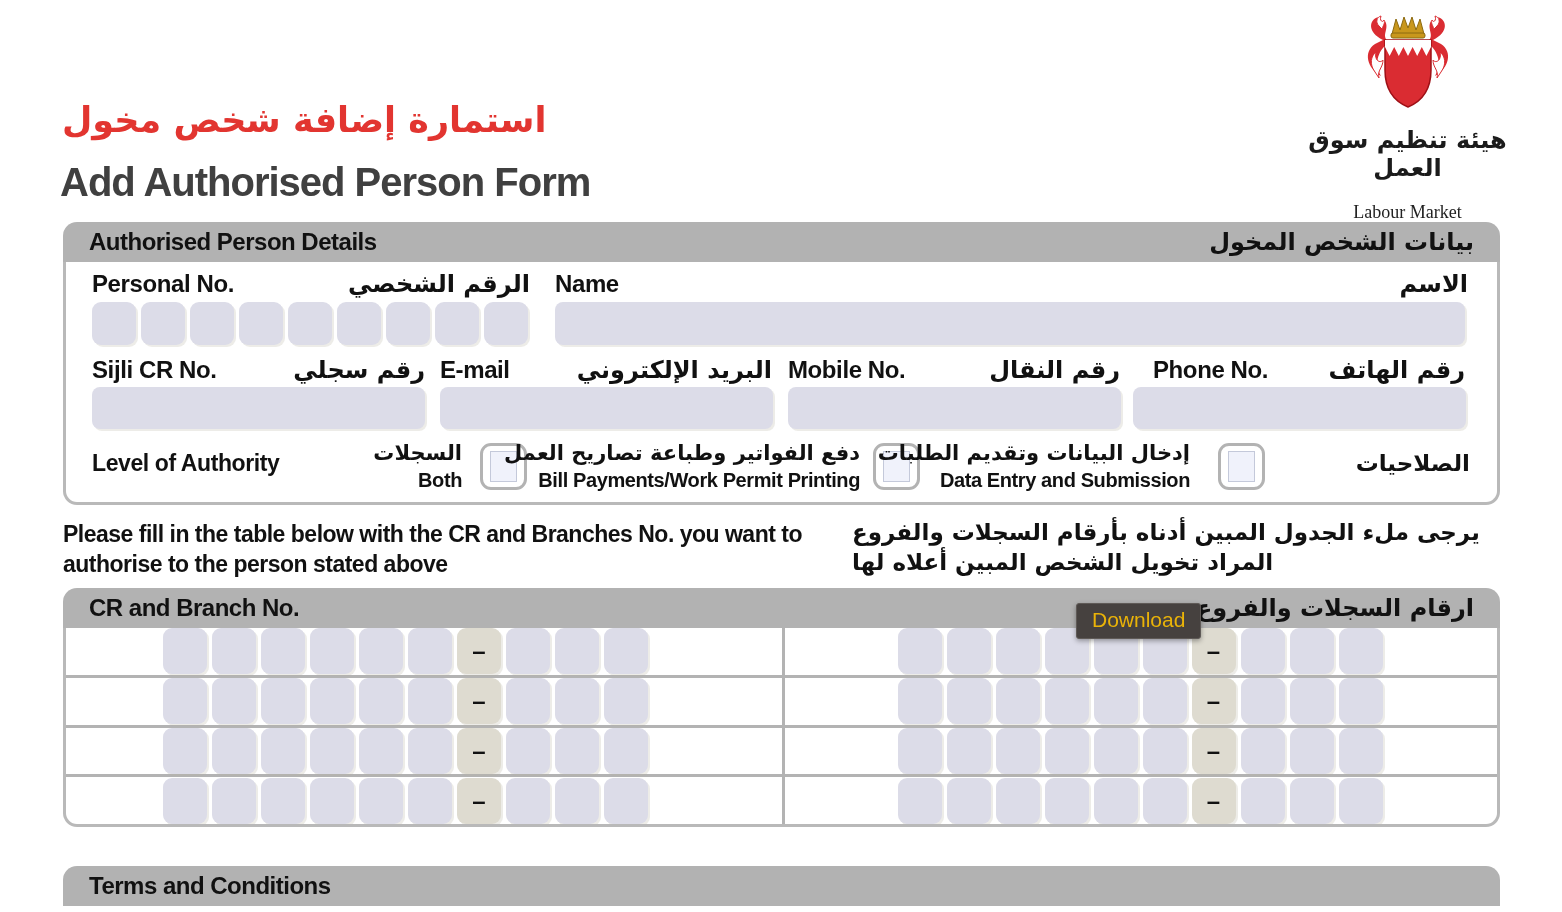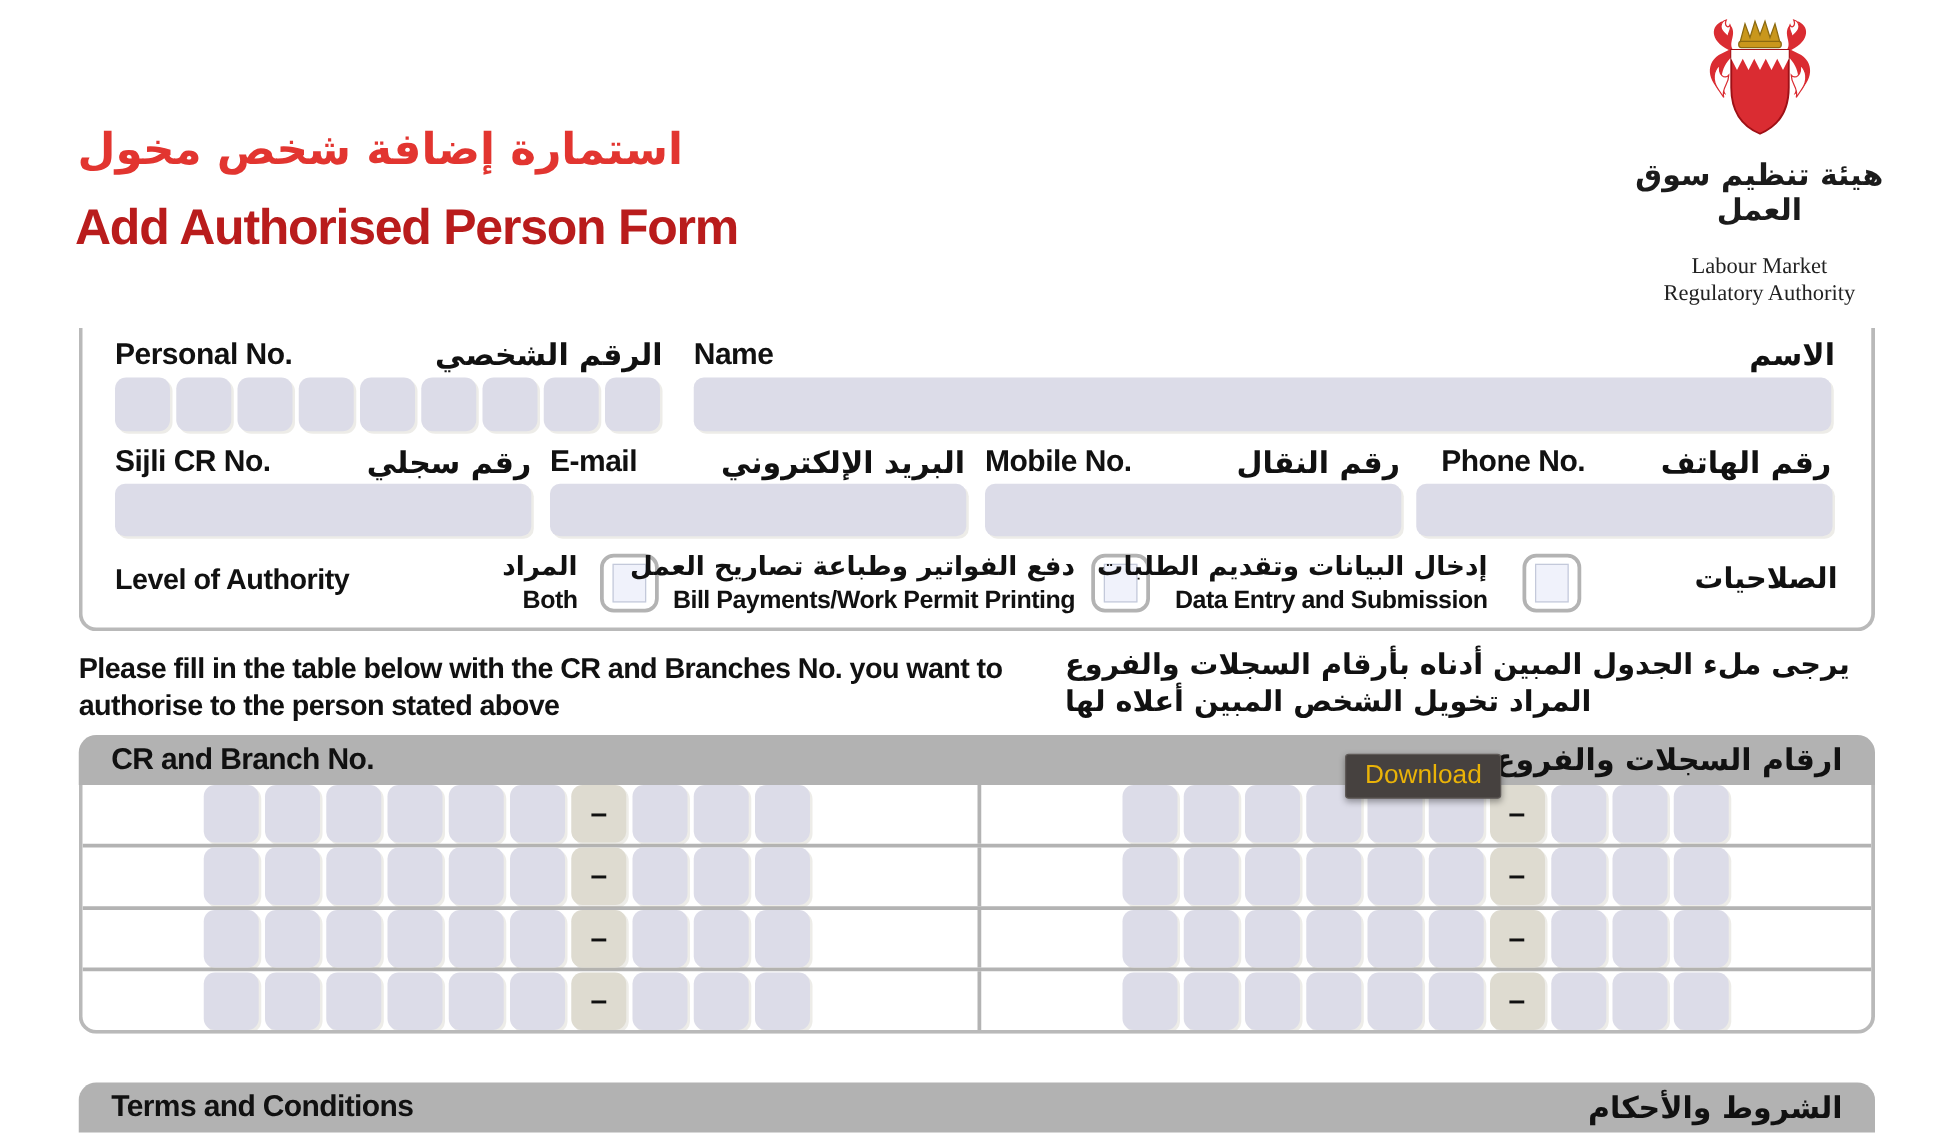--- a/index.html
+++ b/index.html
@@ -10,21 +10,21 @@
   }
   .ar { direction:rtl; unicode-bidi:isolate; font-family:"DejaVu Sans", sans-serif; }
 
   
   .title-ar {
     position:absolute; left:62px; top:100px; font-size:35px; font-weight:bold;
     color:#e23530; letter-spacing:0;
   }
   .title-en {
     position:absolute; left:60px; top:160px; font-size:40px; font-weight:bold;
-    color:#b91c1c; letter-spacing:-1px;
+    color:#404040; letter-spacing:-1px;
   }
   .logo {
     position:absolute; left:1305px; top:12px; width:205px; text-align:center;
   }
   .logo svg { display:block; margin:0 auto; }
   .logo-ar { font-size:24px; font-weight:bold; color:#1b1b1b; margin-top:2px; letter-spacing:-1px; }
   .logo-en { font-family:"Liberation Serif", serif; font-size:18px; line-height:22px; color:#222; margin-top:19px; }
 
   
   .section { position:absolute; left:63px; width:1437px; }
@@ -126,20 +126,24 @@
   </span>
   <div class="logo-ar ar">هيئة تنظيم سوق العمل</div>
   <div class="logo-en">
     <div>Labour Market</div>
     <div>Regulatory Authority</div>
   </div>
 </div>
 
 <div class="section" id="details">
   <div class="sec-body"></div>
+  <div class="sec-header">
+    <span class="sec-h-en">Authorised Person Details</span>
+    <span class="sec-h-ar ar">بيانات الشخص المخول</span>
+  </div>
 
   <div class="f-label" style="left:29px; top:48px;">Personal No.</div>
   <div class="f-label ar" style="left:260px; top:48px; width:207px; text-align:right;">الرقم الشخصي</div>
   <div class="f-label" style="left:492px; top:48px;">Name</div>
   <div class="f-label ar" style="right:32px; top:48px;">الاسم</div>
 
   <div class="boxes-row" style="left:29px; top:80px;">
       <div class="digit-box pn"></div>
       <div class="digit-box pn"></div>
       <div class="digit-box pn"></div>
@@ -162,21 +166,21 @@
   <div class="f-label ar" style="right:35px; top:134px;">رقم الهاتف</div>
 
   <div class="field-fill" style="left:29px;  top:165px; width:333px; height:42px;"></div>
   <div class="field-fill" style="left:377px; top:165px; width:333px; height:42px;"></div>
   <div class="field-fill" style="left:725px; top:165px; width:333px; height:42px;"></div>
   <div class="field-fill" style="left:1070px;top:165px; width:333px; height:42px;"></div>
 
   <div class="f-label" style="left:29px; top:228px; font-size:23px;">Level of Authority</div>
 
   <div class="cb-text" style="right:1038px;">
-    <span class="l1 ar">المراد</span>
+    <span class="l1 ar">السجلات</span>
     <span class="l2">Both</span>
   </div>
   <div class="checkbox" style="left:417px;">
     <div class="inner"></div>
   </div>
 
   <div class="cb-text" style="right:640px;">
     <span class="l1 ar">دفع الفواتير وطباعة تصاريح العمل</span>
     <span class="l2">Bill Payments/Work Permit Printing</span>
   </div>
@@ -309,15 +313,14 @@
         </div>
       </div>
     </div>
 </div>
 
 <div class="tooltip">Download</div>
 
 <div class="section" id="terms">
   <div class="sec-header">
     <span class="sec-h-en">Terms and Conditions</span>
-    <span class="sec-h-ar ar">الشروط والأحكام</span>
   </div>
 </div>
 
 </body></html>

